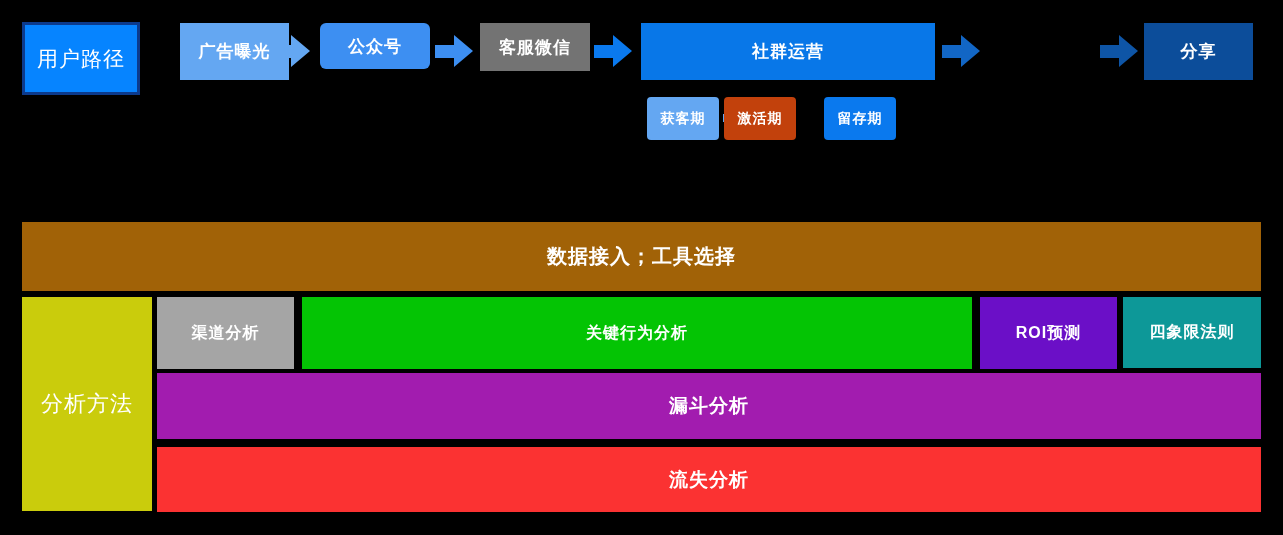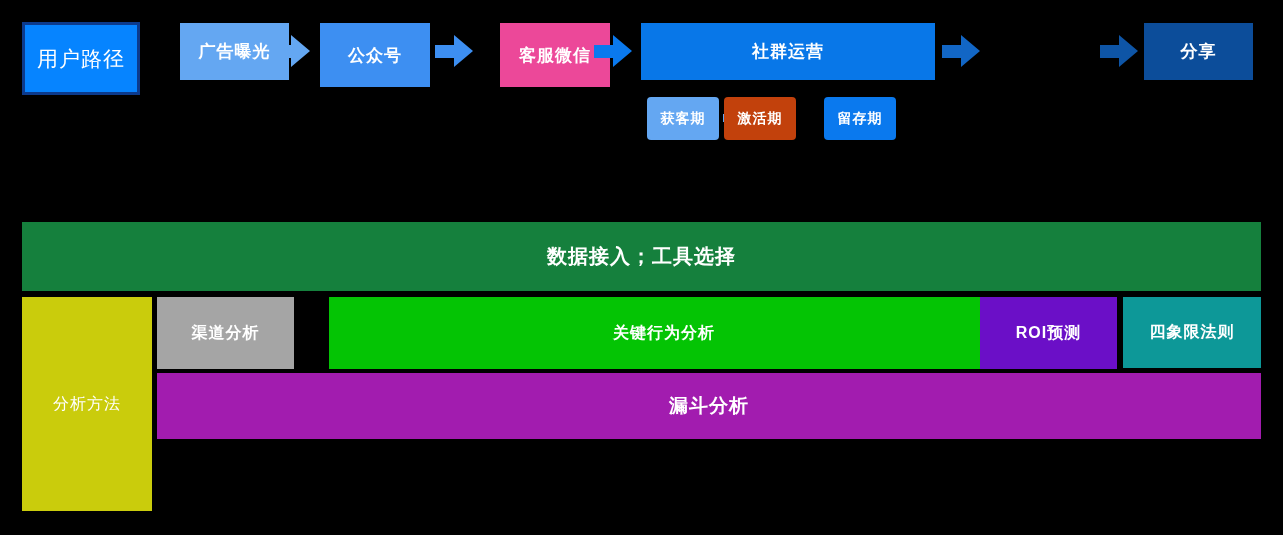--- a/index.html
+++ b/index.html
@@ -29,21 +29,21 @@
   .entry-box {
     font-weight: normal;
     font-size: 21px;
     border: 3px solid #0c3a8c;
   }
   .step-box  { font-size: 17px; }
   .phase-box { font-size: 14px; border-radius: 4px; }
   .bar       { font-size: 20px; }
   .method-box{ font-size: 16px; }
   .analysis-bar { font-size: 19px; }
-  .title-box { font-size: 16px; font-weight: normal; text-align: center; }
+  .title-box { font-size: 22px; font-weight: normal; text-align: center; }
   .arrow {
     position: absolute;
     display: flex;
     align-items: center;
   }
   .arrow-lg .shaft { width: 19px; height: 13px; background: currentColor; }
   .arrow-lg .head {
     width: 0; height: 0;
     border-top: 16px solid transparent;
     border-bottom: 16px solid transparent;
@@ -64,28 +64,28 @@
 
   <div class="box entry-box" style="left: 22px; top: 22px; width: 118px; height: 73px; background: rgb(6, 132, 255);">用户路径</div>
 
   <div class="box step-box" style="left: 160px; top: 23px; width: 109px; height: 57px; background: rgb(100, 167, 242); margin-left: 20px;">广告曝光</div>
 
   <div class="arrow arrow-lg" style="left: 272px; top: 35px; color: rgb(100, 167, 242);">
     <div class="shaft"></div>
     <div class="head"></div>
   </div>
 
-  <div class="box step-box" style="left: 320px; top: 23px; width: 110px; height: 64px; background: rgb(61, 143, 242);">公众号</div>
+  <div class="box step-box" style="left: 320px; top: 23px; width: 110px; height: 46px; background: rgb(61, 143, 242); border-radius: 6px;">公众号</div>
 
   <div class="arrow arrow-lg" style="left: 435px; top: 35px; color: rgb(61, 143, 242);">
     <div class="shaft"></div>
     <div class="head"></div>
   </div>
 
-  <div class="box step-box" style="left: 500px; top: 23px; width: 110px; height: 64px; background: #ec4899;">客服微信</div>
+  <div class="box step-box" style="left: 480px; top: 23px; width: 110px; height: 48px; background: #737373;">客服微信</div>
 
   <div class="arrow arrow-lg" style="left: 594px; top: 35px; color: rgb(10, 121, 238);">
     <div class="shaft"></div>
     <div class="head"></div>
   </div>
 
   <div class="box step-box" style="left: 641px; top: 23px; width: 294px; height: 57px; background: rgb(8, 119, 232);">社群运营</div>
 
   <div class="arrow arrow-lg" style="left: 942px; top: 35px; color: rgb(18, 102, 197);">
     <div class="shaft"></div>
@@ -110,28 +110,29 @@
   <div class="box phase-box" style="left: 724px; top: 97px; width: 72px; height: 43px; background: #c2410c;">激活期</div>
 
   <div class="arrow arrow-sm" style="left: 826px; top: 106px; color: rgb(61, 143, 242);">
     <div class="shaft"></div>
     <div class="head"></div>
   </div>
 
   <div class="box phase-box" style="left: 824px; top: 97px; width: 72px; height: 43px; background: rgb(10, 121, 238);">留存期</div>
 
 
-  <div class="box bar" style="left: 22px; top: 222px; width: 1239px; height: 69px; background: #15803d;">数据接入；工具选择</div>
+  <div class="box bar" style="left: 22px; top: 222px; width: 1239px; height: 69px; background: #a16207;">数据接入；工具选择</div>
 
   <div class="box title-box" style="left: 22px; top: 297px; width: 130px; height: 214px; background: rgb(202, 204, 12);">分析方法</div>
 
   <div class="box method-box" style="left: 157px; top: 297px; width: 137px; height: 72px; background: rgb(165, 165, 165);">渠道分析</div>
 
-  <div class="box method-box" style="left: 302px; top: 297px; width: 670px; height: 72px; background: rgb(4, 196, 4); margin-left: 27px;">关键行为分析</div>
+  <div class="box method-box" style="left: 302px; top: 297px; width: 670px; height: 72px; background: rgb(4, 196, 4);">关键行为分析</div>
 
   <div class="box method-box" style="left: 980px; top: 297px; width: 137px; height: 72px; background: rgb(107, 15, 199);">ROI预测</div>
 
   <div class="box method-box" style="left: 1123px; top: 297px; width: 138px; height: 71px; background: rgb(13, 152, 152);">四象限法则</div>
 
   <div class="box analysis-bar" style="left: 157px; top: 373px; width: 1104px; height: 66px; background: #a21caf;">漏斗分析</div>
 
+  <div class="box analysis-bar" style="left: 157px; top: 447px; width: 1104px; height: 65px; background: rgb(251, 50, 50);">流失分析</div>
 
 </div>
 
 </body></html>

